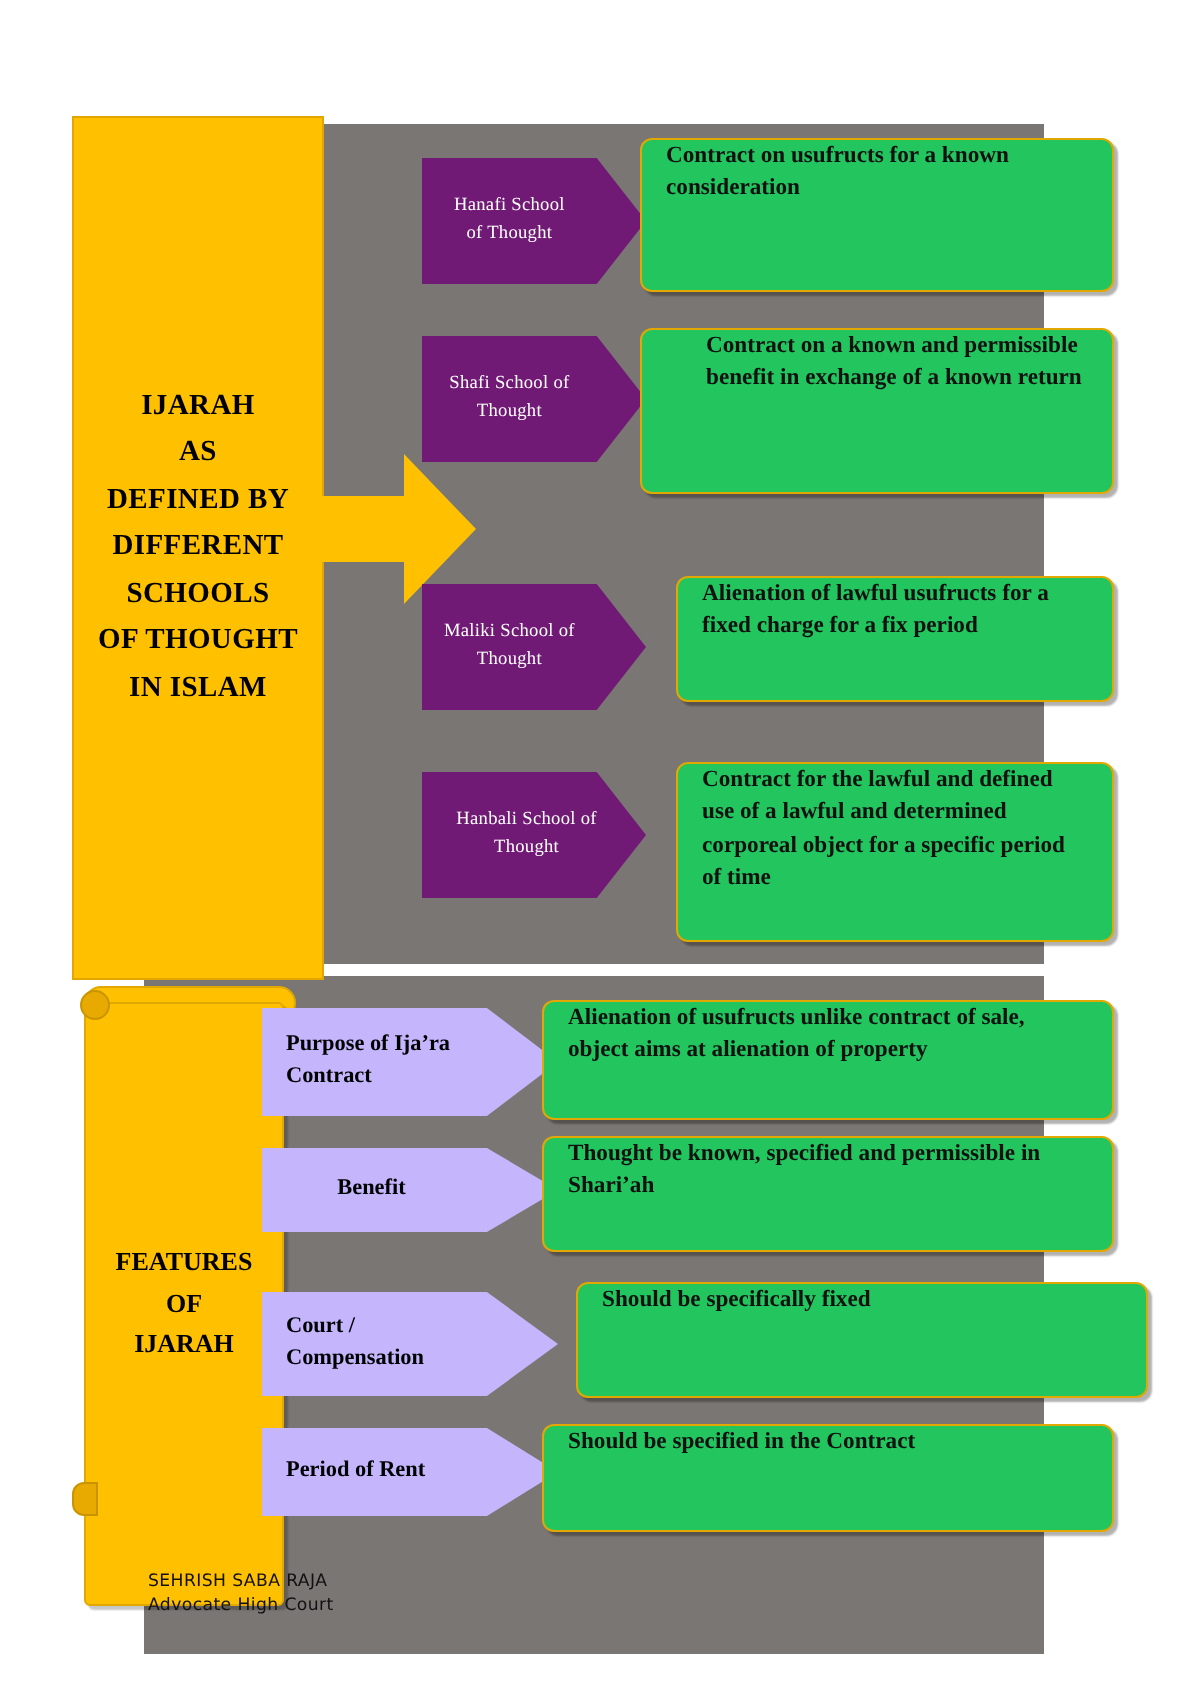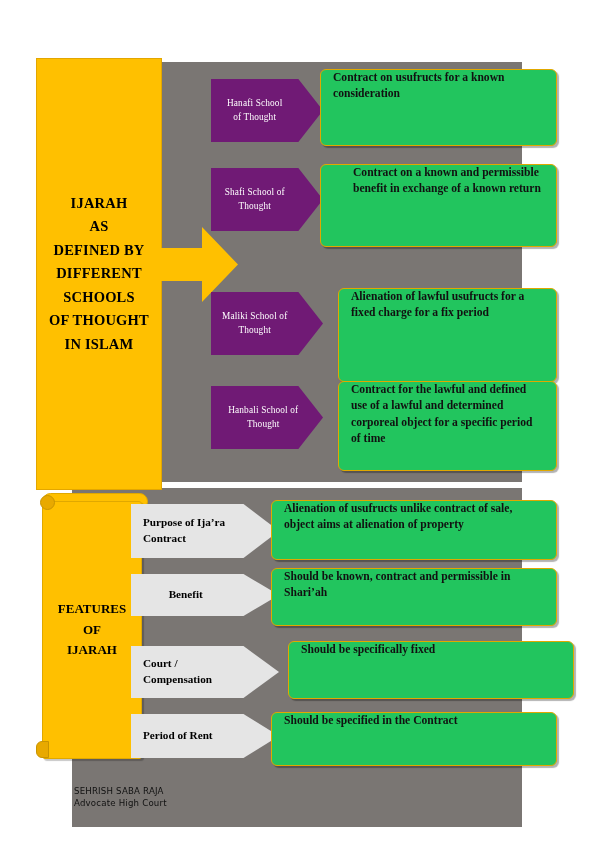--- a/index.html
+++ b/index.html
@@ -112,21 +112,21 @@
     left: 36px;
     top: 493px;
     width: 106px;
     height: 272px;
   }
   #features-scroll .scroll-body {
     position: absolute;
     left: 6px;
     top: 8px;
     width: 100px;
-    height: 258px;
+    height: 302px;
     background: #FFC000;
     border: 1px solid #E0A800;
     border-radius: 3px;
     box-sizing: border-box;
     box-shadow: 2px 2px 1px rgba(0,0,0,0.22);
     display: flex;
     align-items: center;
     justify-content: center;
   }
   #features-scroll .scroll-top {
@@ -167,21 +167,21 @@
     font-weight: bold;
     font-size: 13px;
     line-height: 1.6;
     color: #000000;
     text-align: center;
   }
 
   
   .feature-arrow {
     position: absolute;
-    background: #e5e5e5;
+    background: #c4b5fd;
     display: flex;
     align-items: center;
     -webkit-clip-path: polygon(0 0, 76% 0, 100% 50%, 76% 100%, 0 100%);
     clip-path: polygon(0 0, 76% 0, 100% 50%, 76% 100%, 0 100%);
   }
   .feature-arrow .lbl {
     font-family: "Liberation Serif", serif;
     font-weight: bold;
     font-size: 11.2px;
     line-height: 1.42;
@@ -236,21 +236,21 @@
 <div class="school-arrow" style="left:211px; top:386px; width:112px; height:63px;justify-content:flex-end;">
   <span class="lbl">Hanbali School of<br>Thought</span>
 </div>
 
 <div class="def-box" style="left:320px; top:69px; width:237px; height:77px;">
   <span class="txt">Contract on usufructs for a known consideration</span>
 </div>
 <div class="def-box" style="left:320px; top:164px; width:237px; height:83px;padding-left:20px;">
   <span class="txt">Contract on a known and permissible benefit in exchange of a known return</span>
 </div>
-<div class="def-box" style="left:338px; top:288px; width:219px; height:94px;">
+<div class="def-box" style="left:338px; top:288px; width:219px; height:63px;">
   <span class="txt">Alienation of lawful usufructs for a fixed charge for a fix period</span>
 </div>
 <div class="def-box" style="left:338px; top:381px; width:219px; height:90px;">
   <span class="txt">Contract for the lawful and defined use of a lawful and determined corporeal object for a specific period of time</span>
 </div>
 
 <div id="features-scroll">
   <div class="scroll-top"></div>
   <div class="scroll-body">
     <div class="features-text">FEATURES<br>OF<br>IJARAH</div>
@@ -269,21 +269,21 @@
   <span class="lbl">Court / Compensation</span>
 </div>
 <div class="feature-arrow" style="left:131px; top:714px; width:148px; height:44px;">
   <span class="lbl">Period of Rent</span>
 </div>
 
 <div class="def-box" style="left:271px; top:500px; width:286px; height:60px;">
   <span class="txt">Alienation of usufructs unlike contract of sale, object aims at alienation of property</span>
 </div>
 <div class="def-box" style="left:271px; top:568px; width:286px; height:58px;">
-  <span class="txt">Should be known, contract and permissible in Shari’ah</span>
+  <span class="txt">Thought be known, specified and permissible in Shari’ah</span>
 </div>
 <div class="def-box" style="left:271px; top:641px; width:286px; height:58px;margin-left:17px;">
   <span class="txt">Should be specifically fixed</span>
 </div>
 <div class="def-box" style="left:271px; top:712px; width:286px; height:54px;">
   <span class="txt">Should be specified in the Contract</span>
 </div>
 
 <div id="footer-credit">
   <div>SEHRISH SABA RAJA</div>

